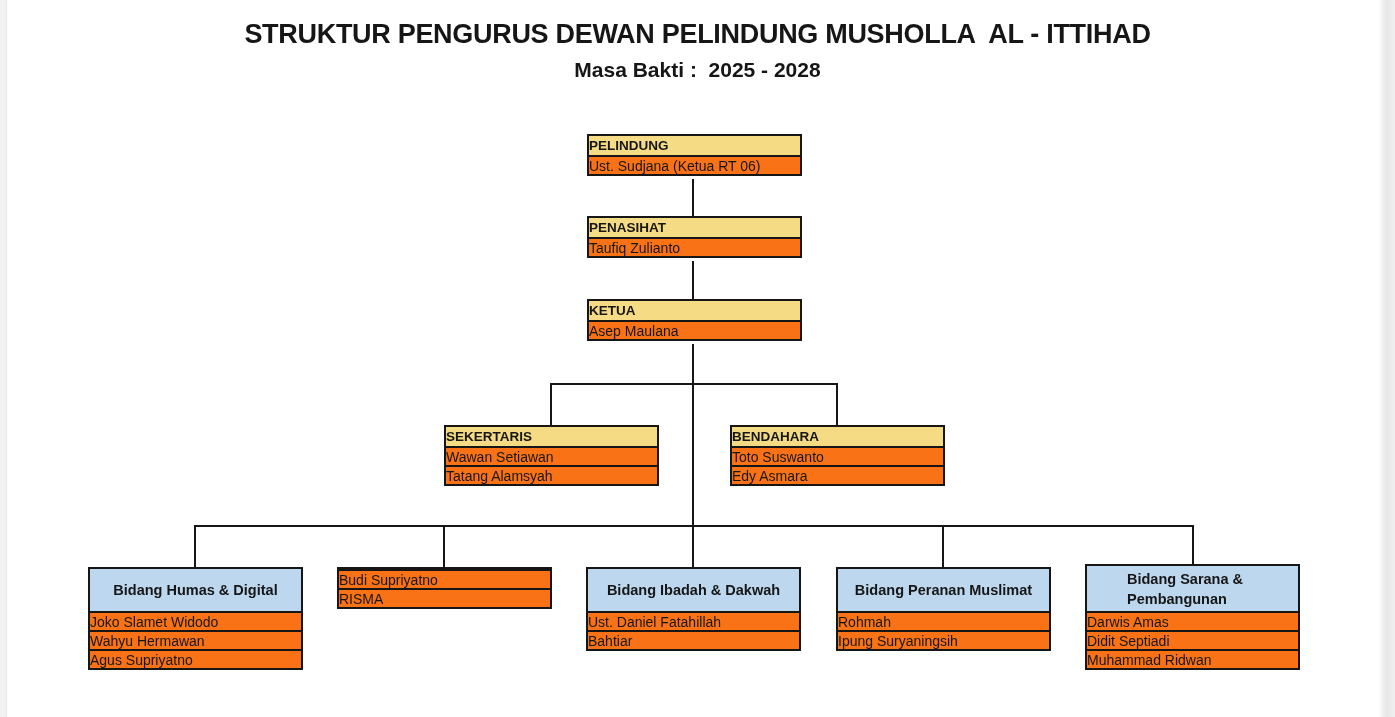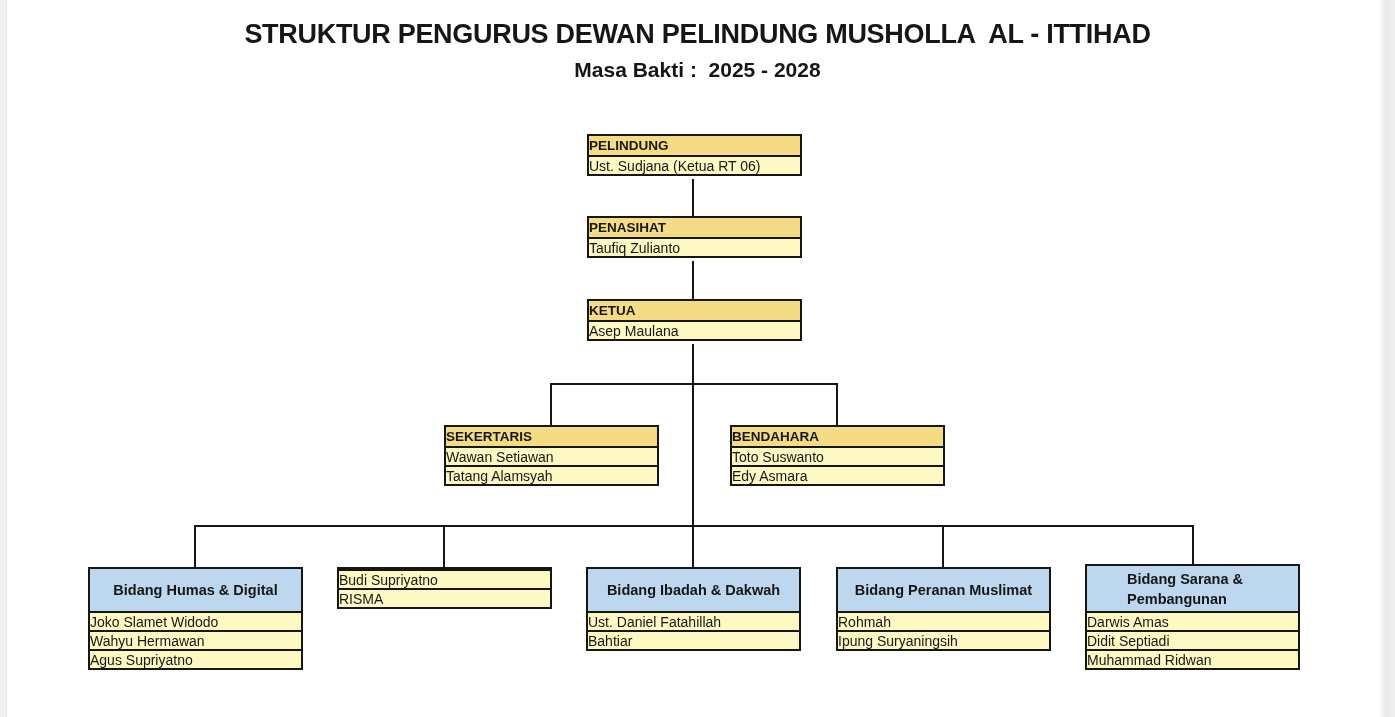--- a/index.html
+++ b/index.html
@@ -19,21 +19,21 @@
   .node { position:absolute; width:215px; background:#ffffff;
           border:2.5px solid #161616; text-align:left; }
   .hdr { height:19px; line-height:19px; font-size:13.5px; font-weight:bold; overflow:hidden; }
   .gold { background:var(--header-gold,#F5DB84); }
   .blue { background:var(--header-blue,#BDD7EE); }
   .hdr-lg { height:42px; display:flex; align-items:center; justify-content:center;
             font-size:14.5px; font-weight:bold; line-height:19px; }
   .hdr-xl { height:45px; display:flex; align-items:center; justify-content:center;
             font-size:14.5px; font-weight:bold; line-height:20px; padding:0 40px; }
   .member { height:19px; line-height:19px; font-size:14px;
-            border-top:2px solid #161616; background:#fef9c3; overflow:hidden; }
+            border-top:2px solid #161616; background:#f97316; overflow:hidden; }
 
   .conn { position:absolute; background:var(--line,#161616); }
 
   
   #n-pelindung { left:587px; top:134px; }
   #n-penasihat { left:587px; top:216px; }
   #n-ketua     { left:587px; top:299px; }
   #n-sekertaris{ left:444px; top:425px; }
   #n-bendahara { left:730px; top:425px; }
   #n-humas     { left:88px;   top:567px; }

